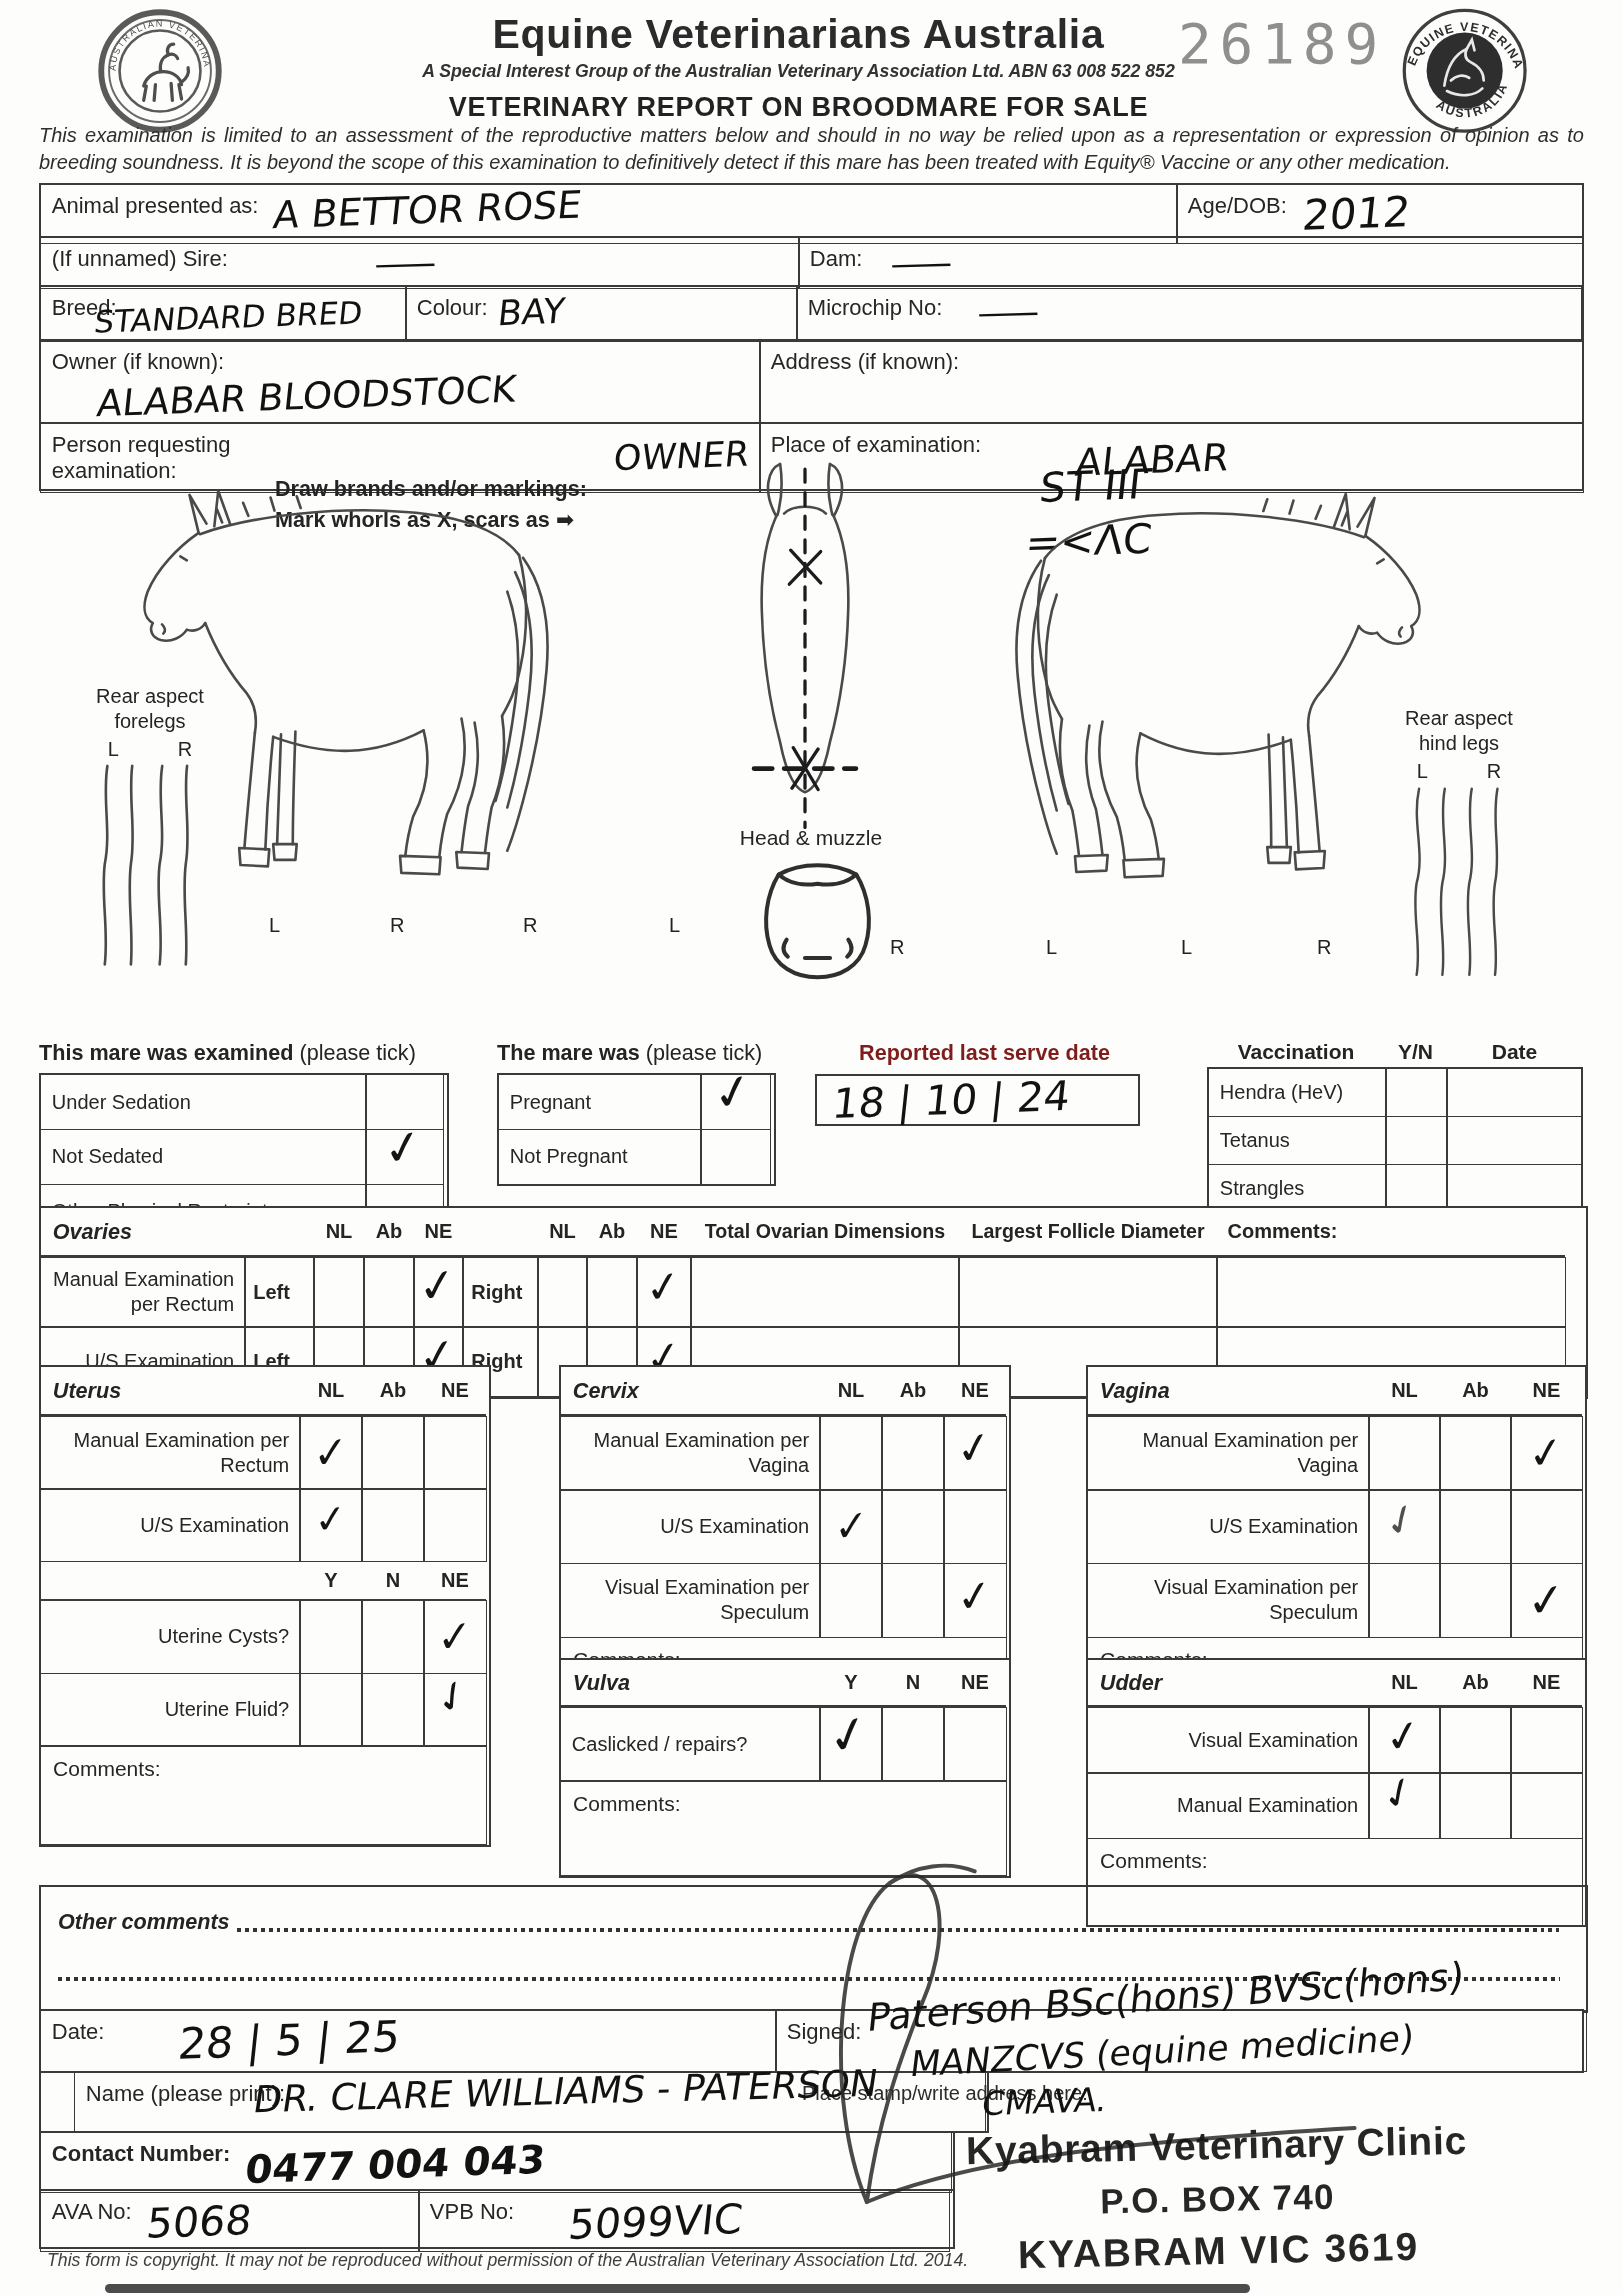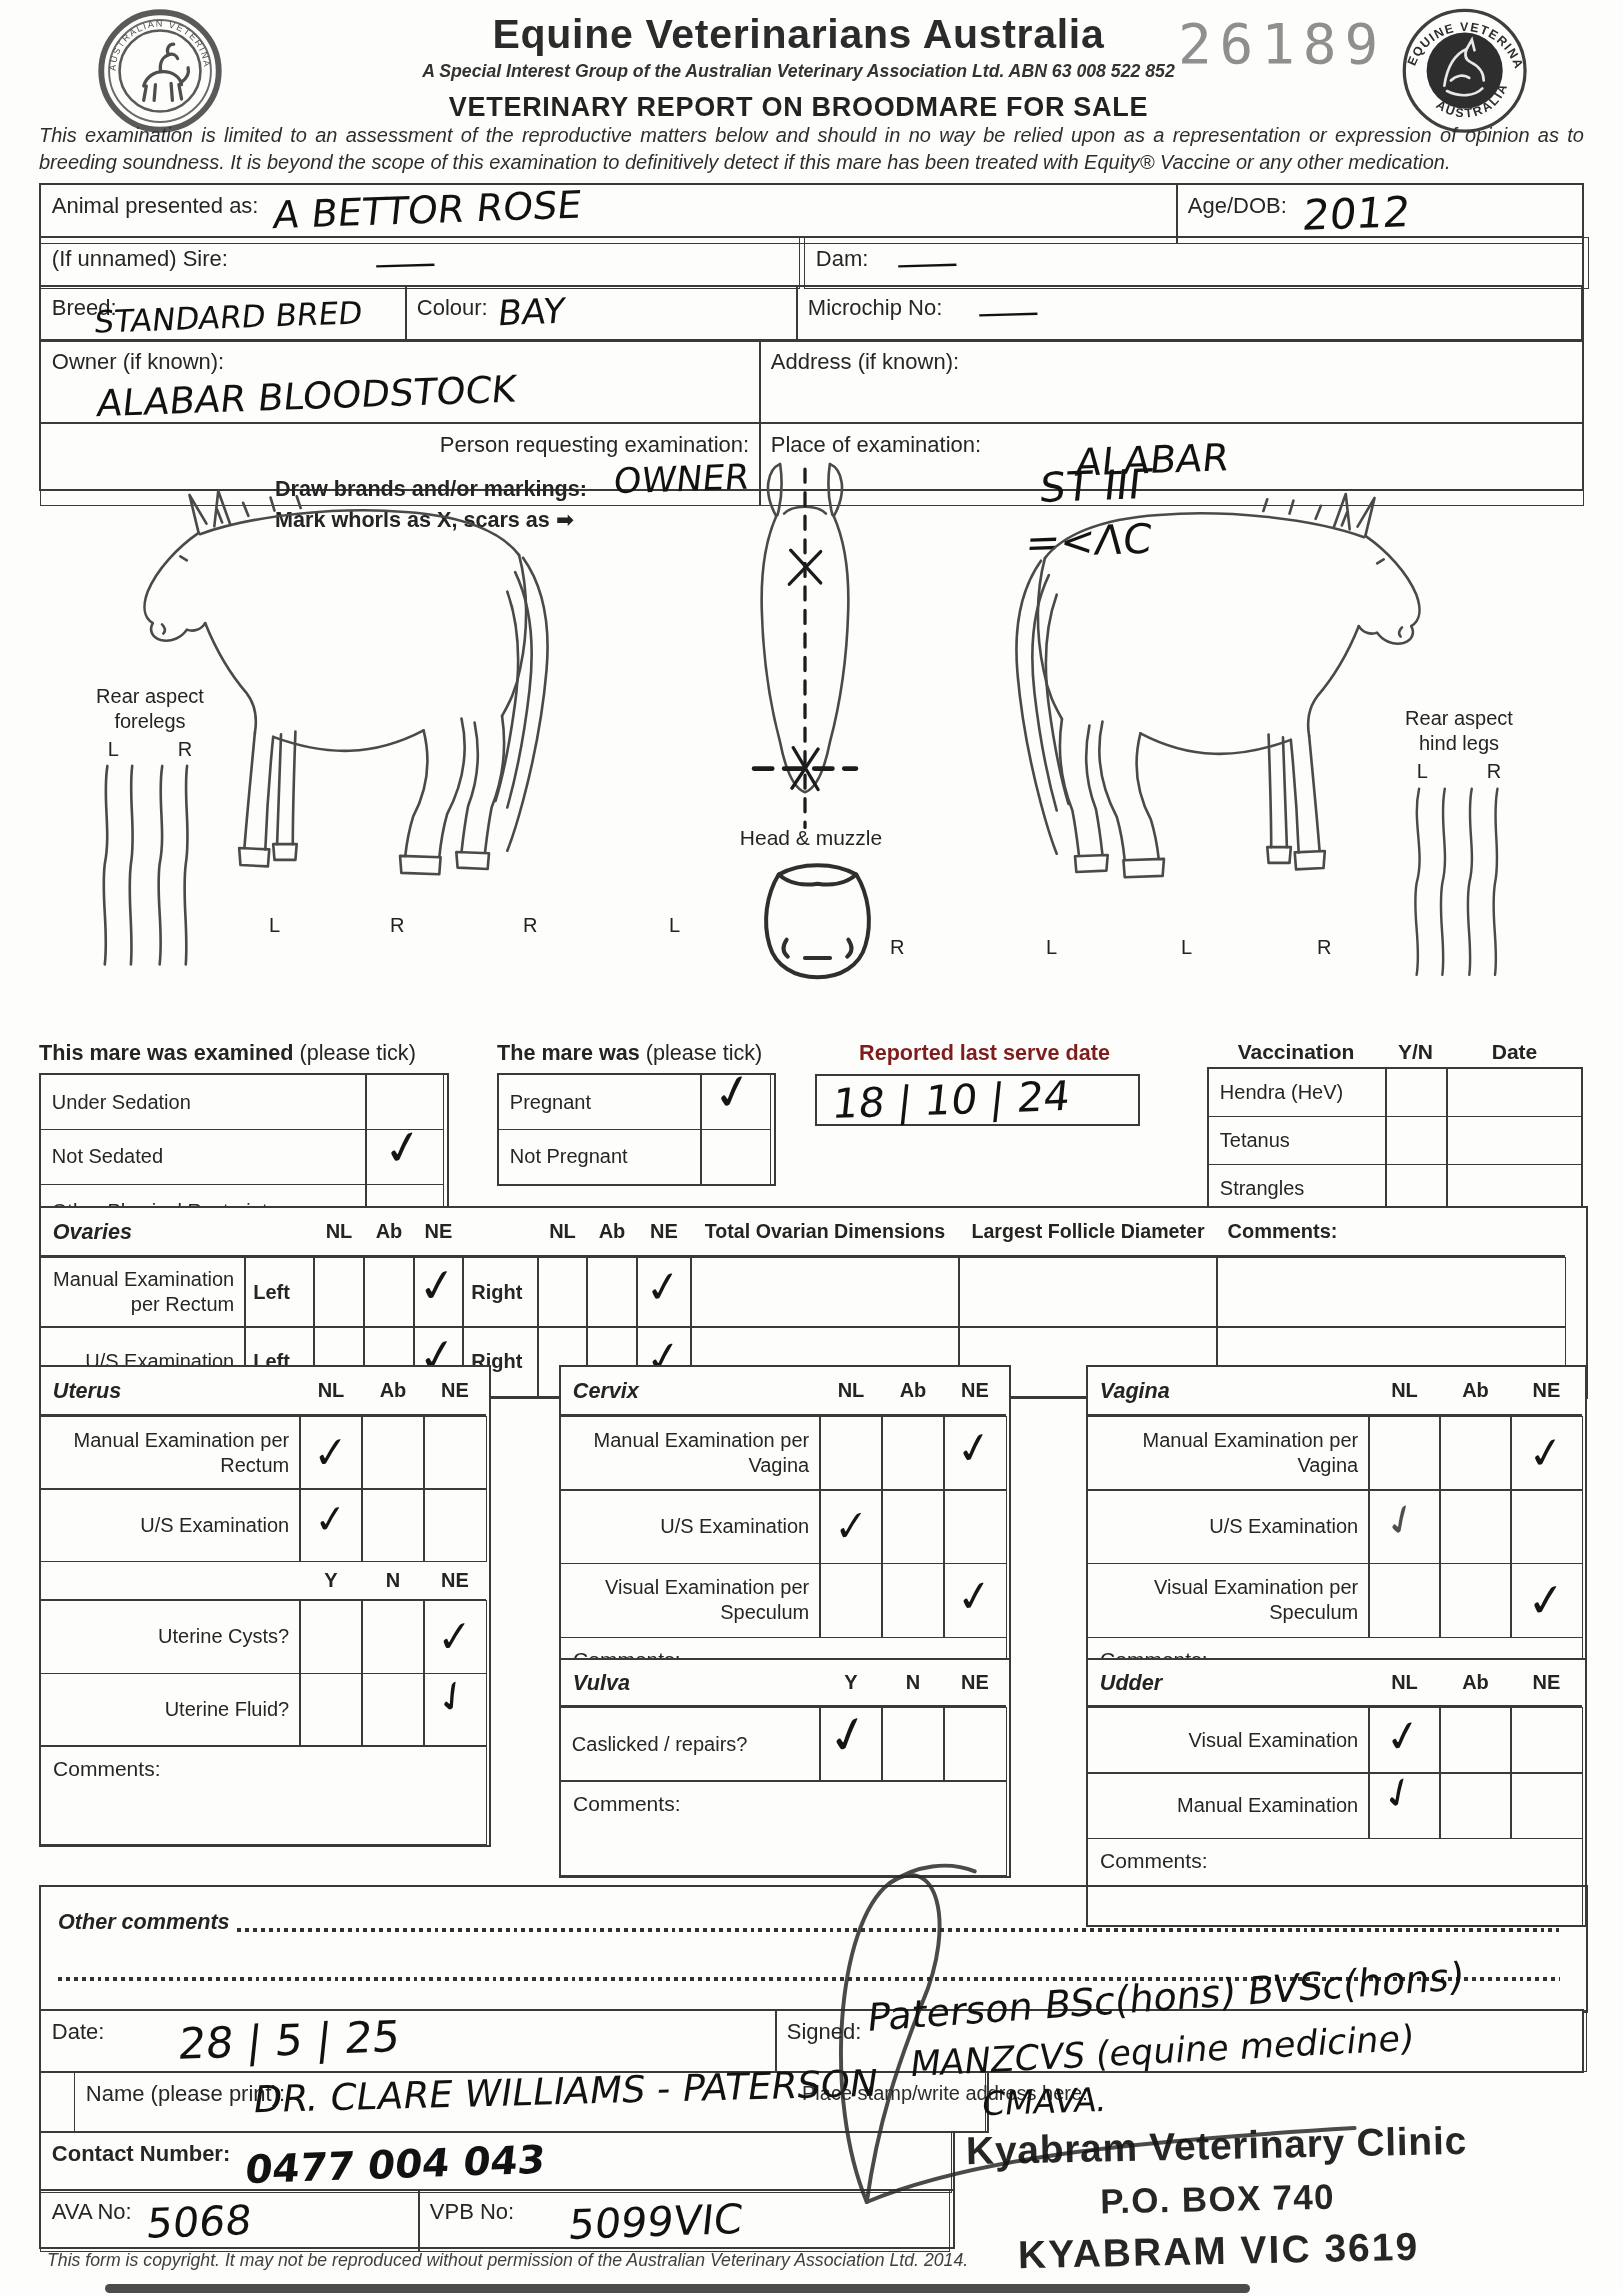--- a/index.html
+++ b/index.html
@@ -109,21 +109,21 @@
     <div class="tbl" style="grid-template-columns:1136px 405px;height:51px;">
       <div class="lblcell">
         <span>Animal presented as:</span>
         <span class="hand" style="font-size:38px;margin-top:-2.6px;">A BETTOR ROSE</span>
       </div>
       <div class="lblcell">
         <span>Age/DOB:</span>
         <span class="hand" style="font-size:42px;">2012</span>
       </div>
     </div>
-    <div class="tbl" style="grid-template-columns:758px 783px;height:47px;margin-top:-2px;gap:6px;">
+    <div class="tbl" style="grid-template-columns:758px 783px;height:47px;margin-top:-2px;">
       <div class="lblcell">
         <span>(If unnamed) Sire:</span>
         <span class="hand dash" style="margin-left:144px;">—</span>
       </div>
       <div class="lblcell">
         <span>Dam:</span>
         <span class="hand dash" style="margin-left:26px;">—</span>
       </div>
     </div>
     <div class="tbl" style="grid-template-columns:365px 391px 784px;height:52px;margin-top:-2px;">
@@ -144,21 +144,21 @@
       <div class="lblcell" style="flex-direction:column;align-items:flex-start;gap:2.6px;">
         <span>Owner (if known):</span>
         <span class="hand" style="margin-left:46px;font-size:37px;">ALABAR BLOODSTOCK</span>
       </div>
       <div class="lblcell">
         <span>Address (if known):</span>
         <span class="hand"></span>
       </div>
     </div>
     <div class="tbl" style="grid-template-columns:719px 823px;height:65px;margin-top:-2px;">
-      <div class="lblcell" style="flex-direction:column;align-items:flex-end;gap:8px;">
+      <div class="lblcell" style="flex-direction:row;align-items:center;gap:8px;">
         <span>Person requesting examination:</span>
         <span class="hand" style="margin-left:327px;font-size:35px;margin-top:-3.9px;">OWNER</span>
       </div>
       <div class="lblcell">
         <span>Place of examination:</span>
         <span class="hand" style="margin-left:79px;font-size:38px;margin-top:9.2px;">ALABAR</span>
       </div>
     </div>
   </div>
 

